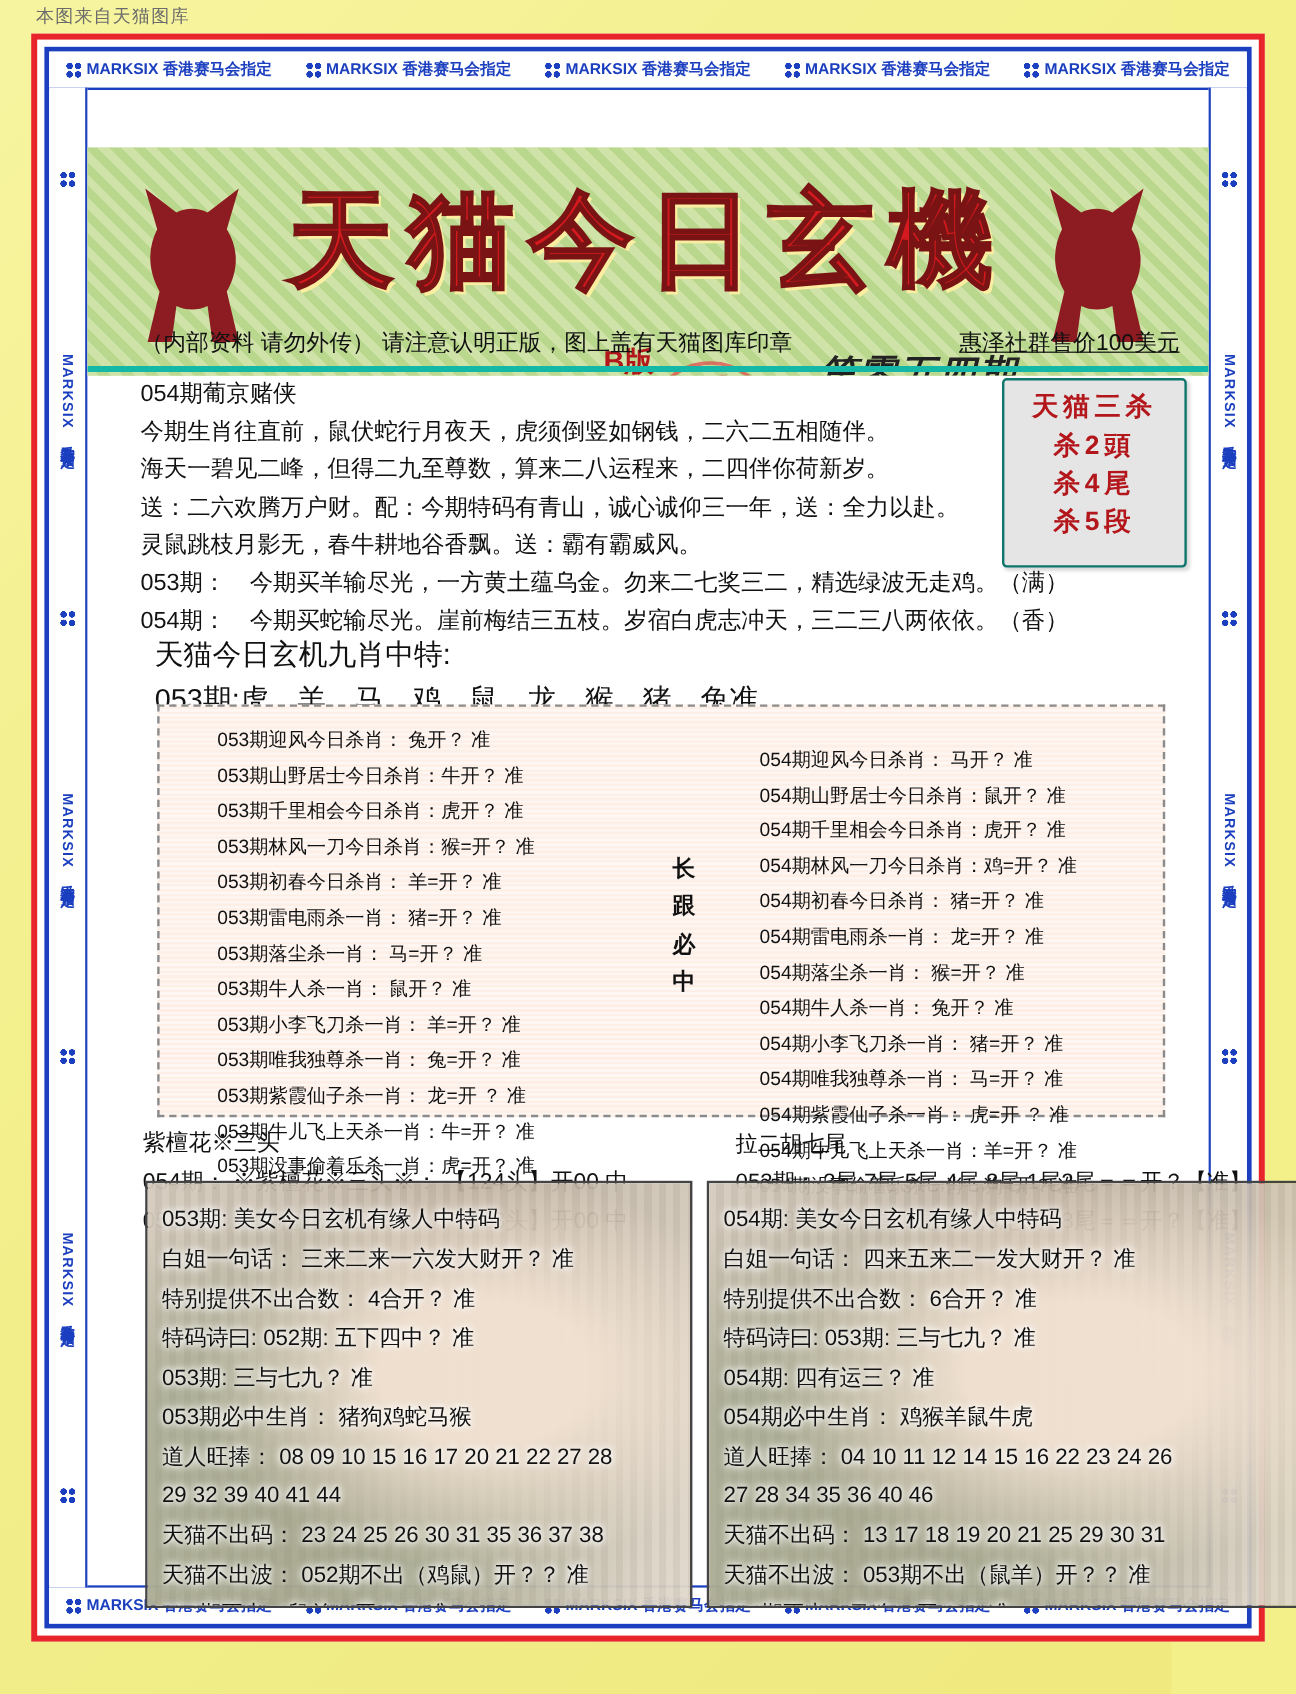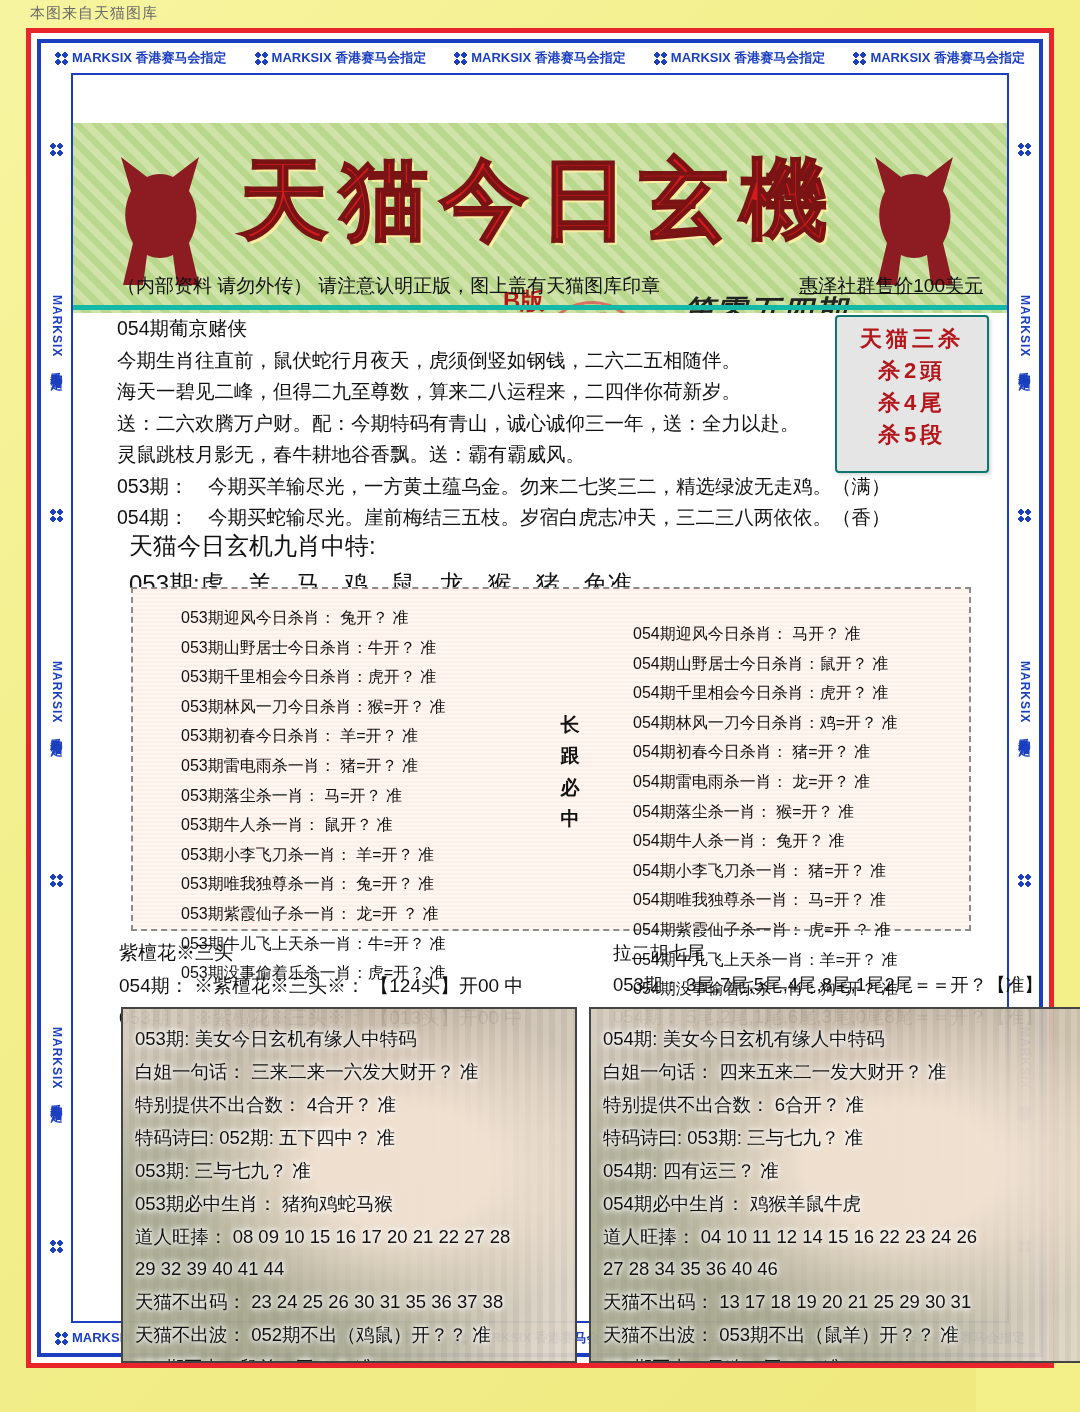--- a/index.html
+++ b/index.html
@@ -141,21 +141,21 @@
   }
   
   .zt{
     position:absolute;left:46px;top:862px;width:470px;font-size:19px;color:#111;line-height:1.72;
   }
   .lh{
     position:absolute;left:540px;top:862px;width:500px;font-size:18.5px;color:#111;line-height:1.72;
   }
   
   .panel{
-    position:absolute;top:932px;height:352px;border:2px solid #444;overflow:hidden;
+    position:absolute;top:909px;height:352px;border:2px solid #444;overflow:hidden;
   }
   .panel.left{left:48px;width:452px;}
   .panel.right{left:516px;width:500px;}
   .panel .photo{
     position:absolute;inset:0;
     background:
       linear-gradient(115deg,rgba(210,200,185,.95) 0%,rgba(188,174,156,.92) 45%,rgba(222,214,200,.95) 100%);
   }
   .panel .photo:after{
     content:"";position:absolute;inset:0;

